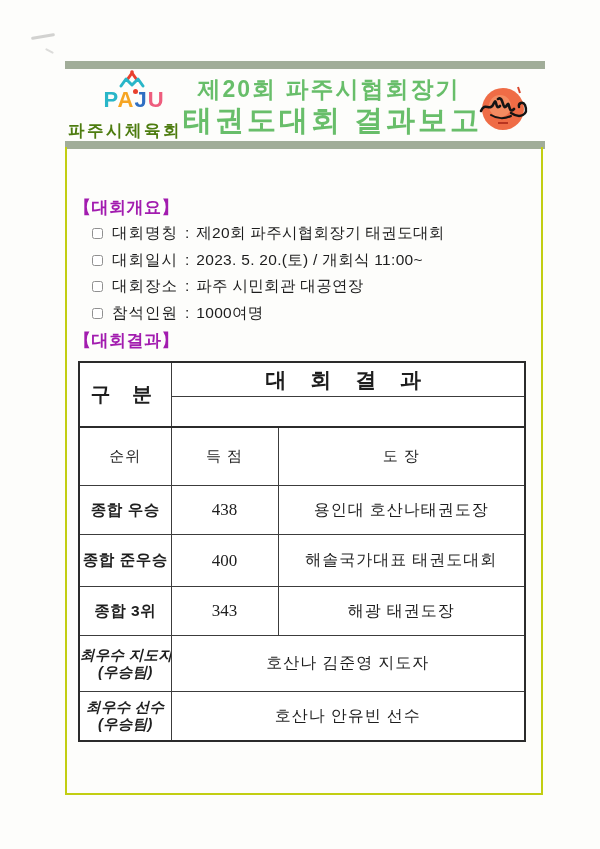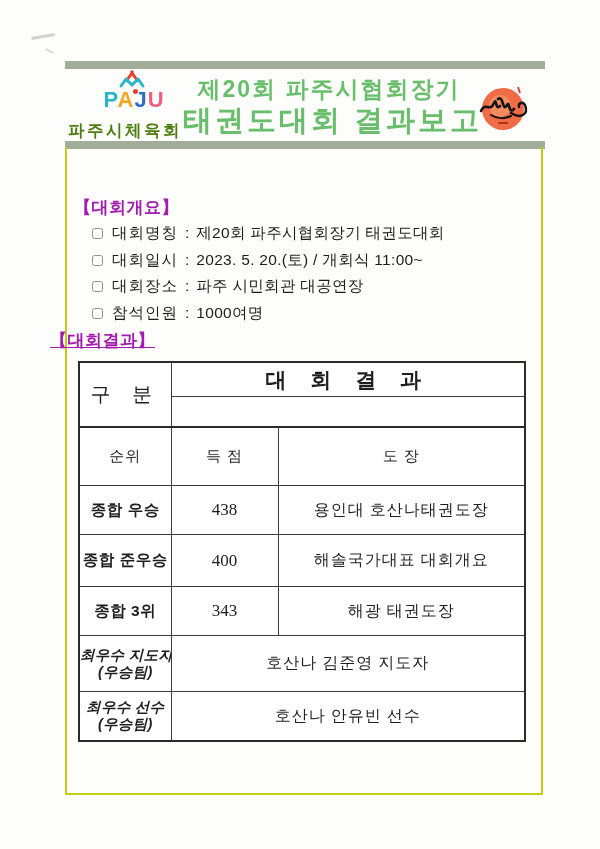--- a/index.html
+++ b/index.html
@@ -43,21 +43,21 @@
   .title-block{position:absolute;left:183px;top:76px;width:292px;text-align:center;color:#68be6a;}
   .title-line1{font-size:23px;font-weight:800;letter-spacing:2px;line-height:26px;white-space:nowrap;}
   .title-line2{font-size:29px;font-weight:800;letter-spacing:3px;line-height:32px;margin-top:2px;white-space:nowrap;}
 
   
   .stamp{position:absolute;left:471px;top:79px;}
 
   
   .sec-heading{position:absolute;font-size:17px;font-weight:800;color:#a21caf;letter-spacing:0.5px;white-space:nowrap;}
   .overview-heading{left:74px;top:196px;}
-  .results-heading{left:50px;top:329px;text-decoration:underline;}
+  .results-heading{left:74px;top:329px;}
 
   
   .ov-list{position:absolute;left:92px;top:223px;}
   .ov-item{font-size:15.5px;line-height:19px;margin-bottom:7.5px;white-space:nowrap;color:#1d1d1d;}
   .cbx{
     display:inline-block;width:11px;height:11px;box-sizing:border-box;
     border:1.4px solid #909090;border-radius:2.5px;margin-right:9px;
     position:relative;top:1px;background:#fff;
   }
   .ov-label{letter-spacing:1px;}
@@ -73,21 +73,21 @@
     border:1px solid #3c3c3c;text-align:center;vertical-align:middle;padding:0;
     overflow:hidden;white-space:nowrap;
   }
   .h-r1{height:33px;}
   .h-r2{height:29px;}
   .h-r3{height:57px;}
   .h-row{height:48px;}
   .h-row5{height:51px;margin-left:41px;}
   .h-row7{height:55px;}
   .thick-b{border-bottom:2px solid #2b2b2b !important;}
-  .cell-gubun{font-weight:400;font-size:20px;letter-spacing:8px;}
+  .cell-gubun{font-weight:700;font-size:20px;letter-spacing:8px;}
   .cell-main-h{font-weight:800;font-size:21px;letter-spacing:9px;}
   .col-h{font-size:15px;letter-spacing:1px;}
   .rank-cell{font-weight:700;font-size:15.5px;letter-spacing:0.5px;}
   .score-cell{font-family:"Liberation Serif", serif;font-size:17px;}
   .name-cell{font-family:"Liberation Serif", serif;font-size:16px;letter-spacing:1px;}
   .award-rank{font-weight:700;font-size:14.5px;line-height:17px;letter-spacing:0.3px;font-style:italic;}
   .award-rank span{display:block;}
   .award-val{font-family:"Liberation Serif", serif;font-size:16px;letter-spacing:1px;}
 </style>
 </head>
@@ -168,21 +168,21 @@
         <td class="col-h">도 장</td>
       </tr>
       <tr>
         <td class="rank-cell h-row">종합 우승</td>
         <td class="score-cell">438</td>
         <td class="name-cell">용인대 호산나태권도장</td>
       </tr>
       <tr>
         <td class="rank-cell h-row5">종합 준우승</td>
         <td class="score-cell">400</td>
-        <td class="name-cell">해솔국가대표 대회개요</td>
+        <td class="name-cell">해솔국가대표 태권도대회</td>
       </tr>
       <tr>
         <td class="rank-cell h-row">종합 3위</td>
         <td class="score-cell">343</td>
         <td class="name-cell">해광 태권도장</td>
       </tr>
       <tr>
         <td class="award-rank h-row7">
           <span>최우수 지도자</span>
           <span>(우승팀)</span>

